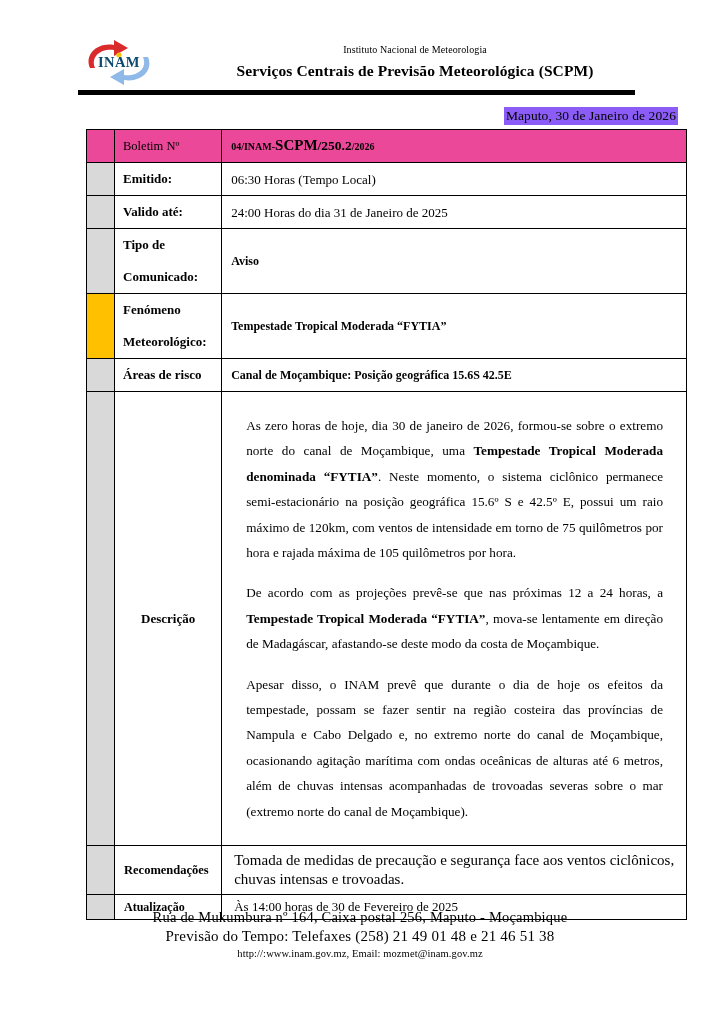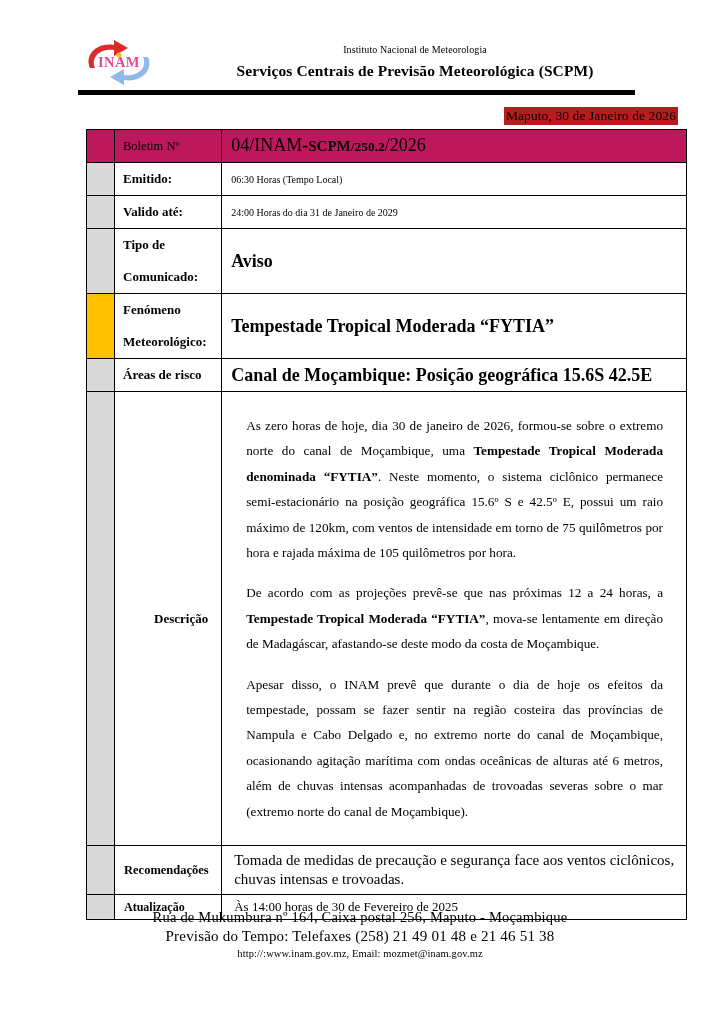--- a/index.html
+++ b/index.html
@@ -35,21 +35,21 @@
     position: absolute;
     left: 0; top: 0;
     width: 86px; height: 48px;
     display: flex;
     align-items: center;
     justify-content: center;
     font-family: "Liberation Serif", serif;
     font-weight: bold;
     font-size: 14.5px;
     letter-spacing: 0.4px;
-    color: #ec4899;
+    color: #0c4a6e;
     text-shadow: 0 0 1px #fff, 0 0 2px #fff;
   }
   .org-titles {
     position: absolute;
     left: 150px;
     top: 40px;
     width: 530px;
     text-align: center;
   }
   .org-line1 {
@@ -72,21 +72,21 @@
     top: 90px;
     width: 557px;
     height: 5px;
     background: #000;
   }
   .place-date {
     position: absolute;
     right: 42px;
     top: 107px;
     font-size: 13.5px;
-    background: #b91c1c;
+    background: #8b5cf6;
     padding: 1px 2px;
     letter-spacing: 0.1px;
   }
 
   
   .bulletin-table {
     position: absolute;
     left: 86px;
     top: 129px;
     width: 601px;
@@ -106,35 +106,35 @@
   .lbl {
     padding: 5px 0 5px 8px;
     font-size: 13px;
     line-height: 22px;
     font-weight: bold;
   }
   .lbl.regular { font-weight: normal; font-size: 12.5px; }
 
   .val {
     padding: 5px 6px 5px 9px;
-    font-size: 10px;
+    font-size: 13px;
     line-height: 19px;
   }
-  .val.bold { font-weight: bold; font-size: 18px; }
-
-  .row-first td { background: #be185d; }
+  .val.bold { font-weight: bold; font-size: 12px; }
+
+  .row-first td { background: #ec4899; }
   .row-first .val { font-size: 12.5px; }
 
-  .boletim-num .sm { font-size: 18px; }
+  .boletim-num .sm { font-size: 10px; font-weight: bold; }
   .boletim-num .scpm { font-size: 15px; font-weight: bold; }
   .boletim-num .b250 { font-size: 13.5px; font-weight: bold; }
 
   
   .desc-label {
-    text-align: center;
+    text-align: left;
     padding-left: 26px;
     font-weight: bold;
     font-size: 13px;
   }
   .desc-body {
     padding: 6px 8px 6px 9px;
     font-size: 13.2px;
     line-height: 25.4px;
     text-align: justify;
   }
@@ -239,21 +239,21 @@
         <div class="val">06:30 Horas (Tempo Local)</div>
       </td>
     </tr>
 
     <tr>
       <td class="c-marker"></td>
       <td>
         <div class="lbl">Valido até:</div>
       </td>
       <td>
-        <div class="val">24:00 Horas do dia 31 de Janeiro de 2029</div>
+        <div class="val">24:00 Horas do dia 31 de Janeiro de 2025</div>
       </td>
     </tr>
 
     <tr>
       <td class="c-marker"></td>
       <td>
         <div class="lbl">Tipo de</div>
         <div class="lbl">Comunicado:</div>
       </td>
       <td>

